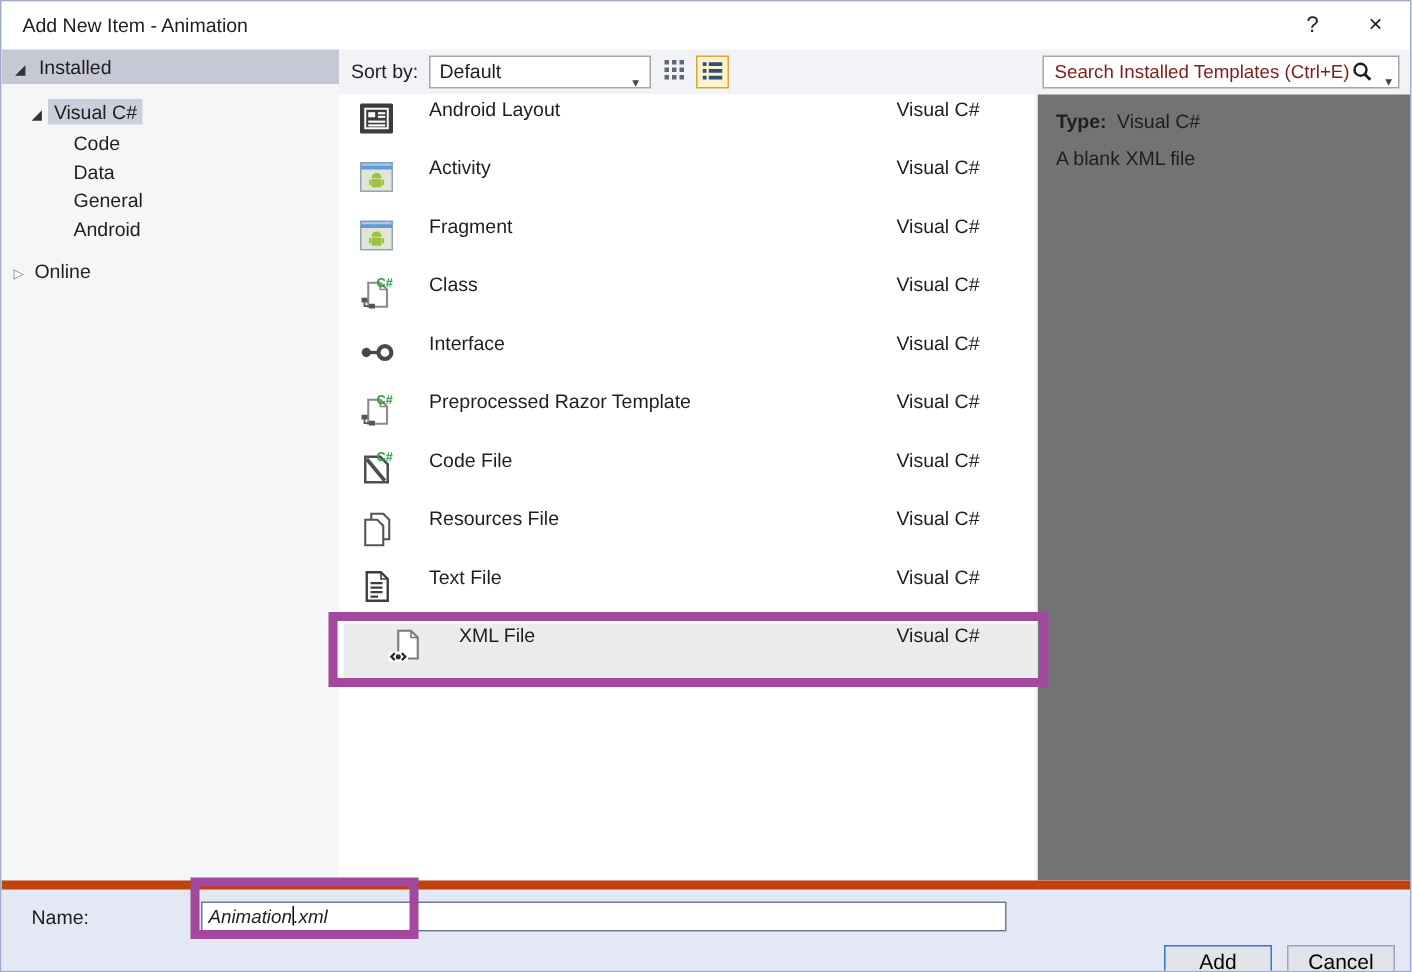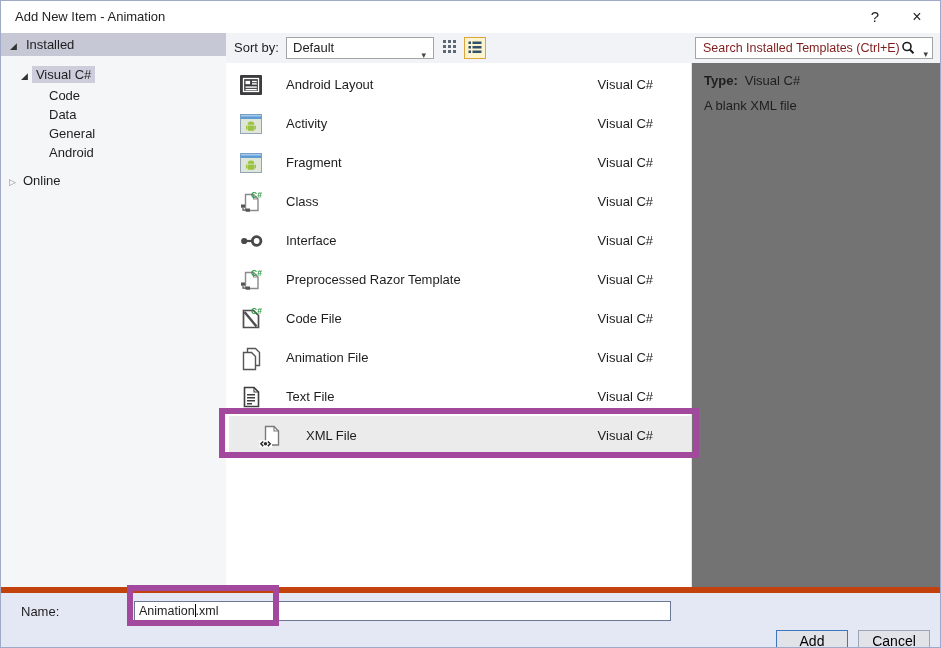--- a/index.html
+++ b/index.html
@@ -42,35 +42,35 @@
   .viewbtn { position: absolute; top: 4px; width: 22px; height: 22px; display: flex; align-items: center; justify-content: center; }
   .viewbtn-grid { left: 212px; }
   .viewbtn-list { left: 238px; background: var(--c-view-button-selected-bg, #FCF4CE); border: 1px solid var(--c-view-button-selected-border, #DCA43B); }
   .searchbox { position: absolute; left: 469px; top: 4px; width: 238px; height: 22px; background: #fff; border: 1px solid #A5A5A5; line-height: 20px; }
   .searchbox .ph { position: absolute; left: 7px; top: 0; line-height: 20px; color: #7f1d1d; font-size: 12.5px; }
   .searchbox .mag { position: absolute; right: 16px; top: 3px; }
   .searchbox .sdd { position: absolute; right: 4px; top: 6px; font-size: 9px; color: #444; }
   
   .listpanel { position: absolute; left: 228px; top: 62px; width: 462px; height: 524px; background: #fff; padding-top: 2px; }
   .vdiv { position: absolute; left: 690px; top: 62px; width: 1px; height: 524px; background: #E0E0E4; }
-  .trow { display: flex; align-items: center; height: 39px; padding: 0 38px 0 8px; }
+  .trow { display: flex; align-items: flex-start; height: 39px; padding: 0 38px 0 8px; }
   .trow.selected { background: var(--c-selected-row-bg, #EBEBEB); padding-left: 28px; }
   .ticon { width: 28px; height: 28px; flex: 0 0 28px; }
   .tname { margin-left: 21px; }
   .tlang { margin-left: auto; }
   .online-link { position: absolute; top: 499px; left: 0; width: 100%; text-align: center; color: var(--c-link-color, #2E68C0); text-decoration: underline; cursor: pointer; }
   
   .details { position: absolute; left: 691px; top: 62px; width: 250px; height: 524px; background: #737373; padding: 10px 0 0 12px; }
   .details .row1 { margin-top: 0; }
   .details .row2 { margin-top: 10px; }
   .details b { font-weight: bold; margin-right: 7px; }
   
   .footer { position: absolute; left: 0; top: 586px; width: 941px; height: 62px; background: var(--c-footer-bg, #E4E8F4); border-top: 6px solid #c2410c; padding-left: 40px; }
   .name-label { position: absolute; left: 20px; top: 11px; }
-  .name-input { position: absolute; left: 133px; top: 8px; width: 537px; height: 20px; background: #fff; border: 1px solid #6A7795; font-size: 12.5px; line-height: 18px; padding-left: 4px; white-space: nowrap; }
+  .name-input { position: absolute; left: 133px; top: 8px; width: 537px; height: 20px; background: #fff; border: 1px solid #6A7795; font-size: 12.5px; line-height: 18px; padding-left: 4px; white-space: nowrap; font-style: italic; }
   .caret { display: inline-block; width: 1px; height: 13px; background: #000; vertical-align: -2px; }
   .btn { position: absolute; top: 37px; width: 72px; height: 22px; background: #E1E3E9; border: 1px solid #9CA5B5; font-size: 14px; text-align: center; line-height: 20px; cursor: default; font-family: inherit; }
   .btn-add { left: 775px; border-color: var(--c-add-button-border, #3A77BE); }
   .btn-cancel { left: 857px; }
   
   .annot { position: absolute; border: 6px solid var(--c-annotation-highlight, #A2499E); z-index: 60; pointer-events: none; }
   .annot-row { left: 218px; top: 407px; width: 480px; height: 50px; }
   .annot-name { left: 126px; top: 584px; width: 152px; height: 41px; }
 </style>
 </head>
@@ -226,21 +226,21 @@
               <text x="14" y="8.5" font-family="Liberation Sans, sans-serif" font-size="8.5" font-weight="bold" fill="#2E9B44">C#</text>
             </svg></span>
           <span class="tname">Code File</span>
           <span class="tlang">Visual C#</span>
         </div>
         <div class="trow">
           <span class="ticon"><svg width="28" height="28" viewBox="0 0 28 28">
               <path d="M10.5 4.5 h8 l4 4 v13 h-12 z" fill="#fff" stroke="#555" stroke-width="1.4"></path>
               <path d="M6.5 8.5 h8 l4 4 v13 h-12 z" fill="#fff" stroke="#555" stroke-width="1.4"></path>
             </svg></span>
-          <span class="tname">Animation File</span>
+          <span class="tname">Resources File</span>
           <span class="tlang">Visual C#</span>
         </div>
         <div class="trow">
           <span class="ticon"><svg width="28" height="28" viewBox="0 0 28 28">
               <path d="M7.5 4.5 h9.5 l4.5 4.5 v14.5 h-14 z" fill="#fff" stroke="#3F3F3F" stroke-width="1.6"></path>
               <path d="M17 4.5 v4.5 h4.5" fill="none" stroke="#3F3F3F" stroke-width="1.1"></path>
               <rect x="10" y="11" width="8" height="1.5" fill="#3F3F3F"></rect>
               <rect x="10" y="14" width="8" height="1.5" fill="#3F3F3F"></rect>
               <rect x="10" y="17" width="8" height="1.5" fill="#3F3F3F"></rect>
               <rect x="10" y="20" width="5" height="1.5" fill="#3F3F3F"></rect>

